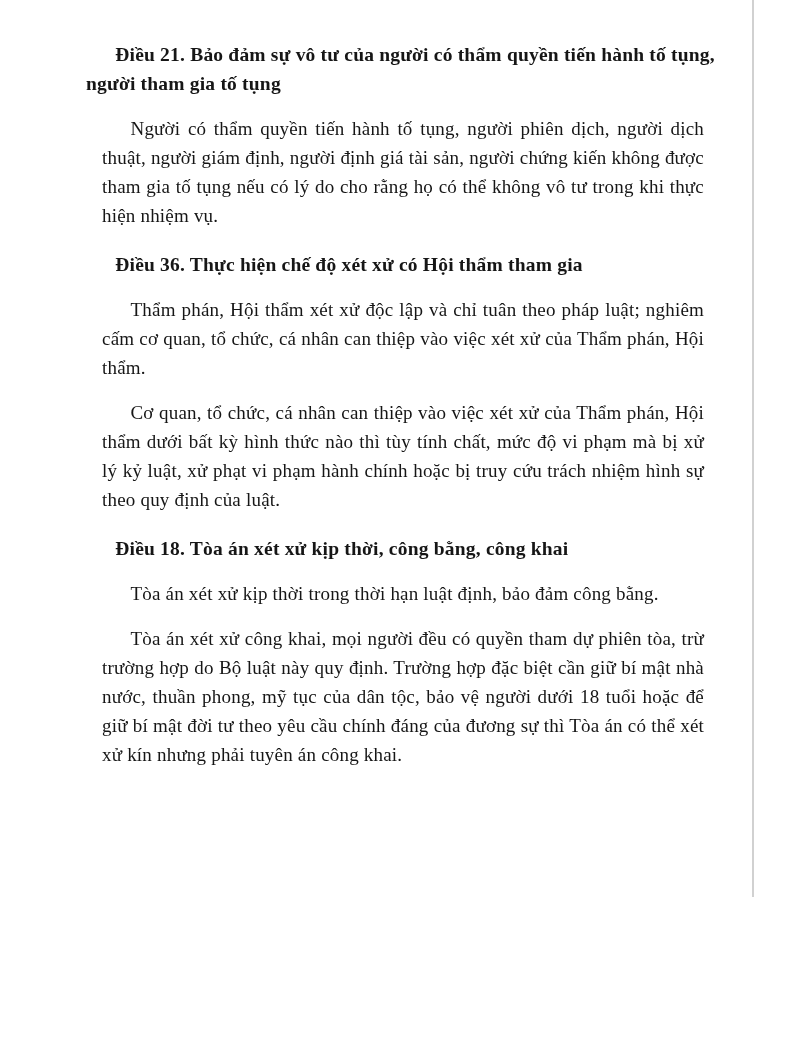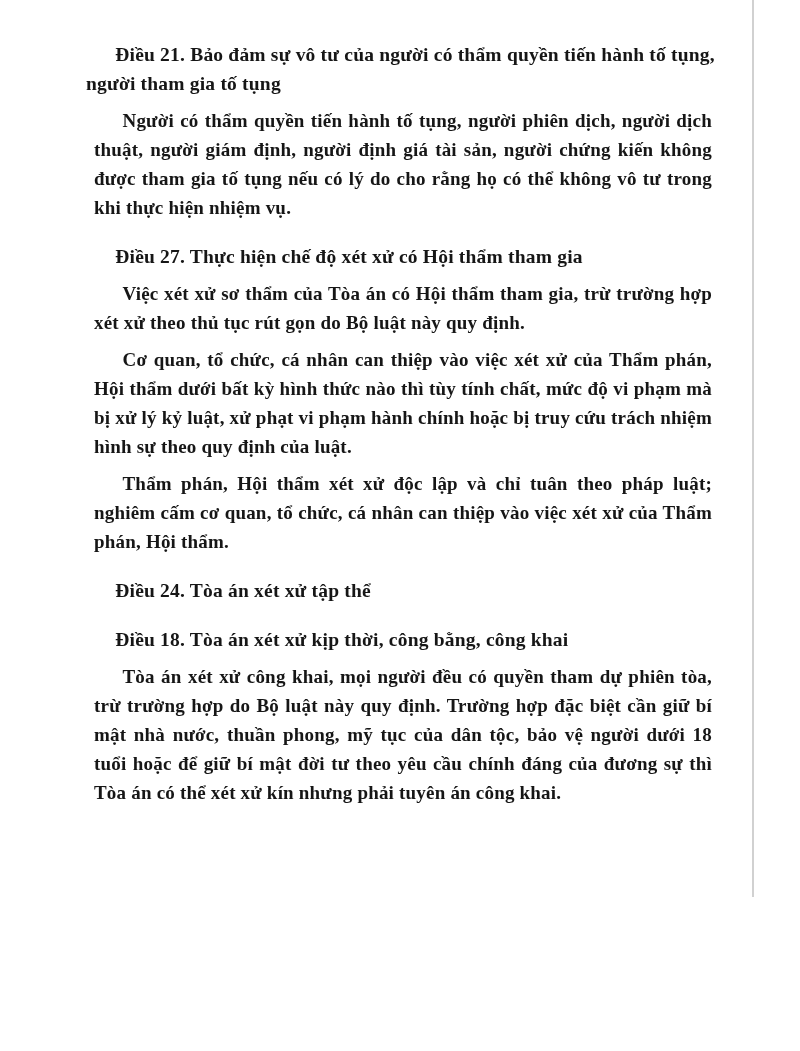--- a/index.html
+++ b/index.html
@@ -28,23 +28,22 @@
     font-weight: bold;
     margin: 20px 0 4px 0;
     text-indent: 1.5em;
     line-height: 29px;
     text-align: left;
   }
   .article-heading:first-child {
     margin-top: 0;
   }
   .body-paragraph {
-    margin: 8px;
+    margin: 16px;
     text-indent: 1.5em;
-    font-weight: bold;
   }
   .page-number {
     position: absolute;
     left: 84px;
     top: 948px;
     font-size: 19px;
     color: #b91c1c;
   }
   .scan-line-vertical {
     position: absolute;
@@ -65,24 +64,23 @@
     opacity: 0.9;
   }
 </style>
 </head>
 <body>
 
 <div class="page">
   <main class="content" id="sections">
       <h2 class="article-heading">Điều 21. Bảo đảm sự vô tư của người có thẩm quyền tiến hành tố tụng, người tham gia tố tụng</h2>
       <p class="body-paragraph">Người có thẩm quyền tiến hành tố tụng, người phiên dịch, người dịch thuật, người giám định, người định giá tài sản, người chứng kiến không được tham gia tố tụng nếu có lý do cho rằng họ có thể không vô tư trong khi thực hiện nhiệm vụ.</p>
-      <h2 class="article-heading">Điều 27. Thực hiện chế độ xét xử có Hội thẩm tham gia</h2>
-      <p class="body-paragraph">Việc xét xử sơ thẩm của Tòa án có Hội thẩm tham gia, trừ trường hợp xét xử theo thủ tục rút gọn do Bộ luật này quy định.</p>
+      <h2 class="article-heading">Điều 36. Thực hiện chế độ xét xử có Hội thẩm tham gia</h2>
+      <p class="body-paragraph">Thẩm phán, Hội thẩm xét xử độc lập và chỉ tuân theo pháp luật; nghiêm cấm cơ quan, tổ chức, cá nhân can thiệp vào việc xét xử của Thẩm phán, Hội thẩm.</p>
       <p class="body-paragraph">Cơ quan, tổ chức, cá nhân can thiệp vào việc xét xử của Thẩm phán, Hội thẩm dưới bất kỳ hình thức nào thì tùy tính chất, mức độ vi phạm mà bị xử lý kỷ luật, xử phạt vi phạm hành chính hoặc bị truy cứu trách nhiệm hình sự theo quy định của luật.</p>
-      <p class="body-paragraph">Thẩm phán, Hội thẩm xét xử độc lập và chỉ tuân theo pháp luật; nghiêm cấm cơ quan, tổ chức, cá nhân can thiệp vào việc xét xử của Thẩm phán, Hội thẩm.</p>
-      <h2 class="article-heading">Điều 24. Tòa án xét xử tập thể</h2>
       <h2 class="article-heading">Điều 18. Tòa án xét xử kịp thời, công bằng, công khai</h2>
+      <p class="body-paragraph">Tòa án xét xử kịp thời trong thời hạn luật định, bảo đảm công bằng.</p>
       <p class="body-paragraph">Tòa án xét xử công khai, mọi người đều có quyền tham dự phiên tòa, trừ trường hợp do Bộ luật này quy định. Trường hợp đặc biệt cần giữ bí mật nhà nước, thuần phong, mỹ tục của dân tộc, bảo vệ người dưới 18 tuổi hoặc để giữ bí mật đời tư theo yêu cầu chính đáng của đương sự thì Tòa án có thể xét xử kín nhưng phải tuyên án công khai.</p>
     </main>
   <div class="page-number">.18</div>
   <div class="scan-line-vertical"></div>
   <div class="scan-line-bottom"></div>
 </div>
 
 </body></html>

